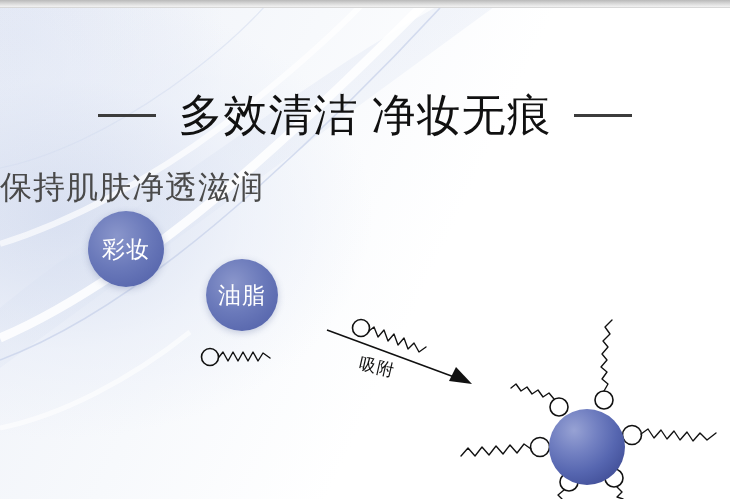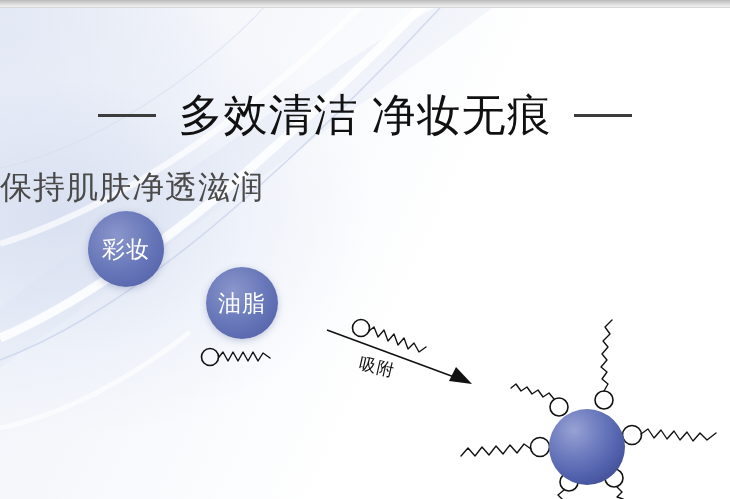--- a/index.html
+++ b/index.html
@@ -51,21 +51,21 @@
   }
   .bubble-makeup{
     left:88px;top:211px;width:76px;height:76px;font-size:23px;
     background:radial-gradient(circle at 38% 33%, #8a96cb 0%, #6a79ba 46%, #5968ae 78%, #53629f 100%);
   }
   .bubble-dust{
     left:116px;top:299px;width:78px;height:78px;font-size:23px;
     background:radial-gradient(circle at 38% 33%, #8a96cb 0%, #6a79ba 46%, #5968ae 78%, #53629f 100%);
   }
   .bubble-oil{
-    left:206px;top:267px;width:72px;height:72px;font-size:23px;
+    left:206px;top:259px;width:72px;height:72px;font-size:23px;
     background:radial-gradient(circle at 38% 33%, #8a96cb 0%, #6a79ba 46%, #5968ae 78%, #53629f 100%);
   }
   
   .legend{position:absolute;left:200px;top:346px;width:130px;}
   .legend-caption{
     margin-top:4px;font-size:12px;line-height:15px;color:#6b6b6b;
     letter-spacing:0.5px;
   }
   
   .diagram{position:absolute;left:0;top:0;width:730px;height:499px;}

